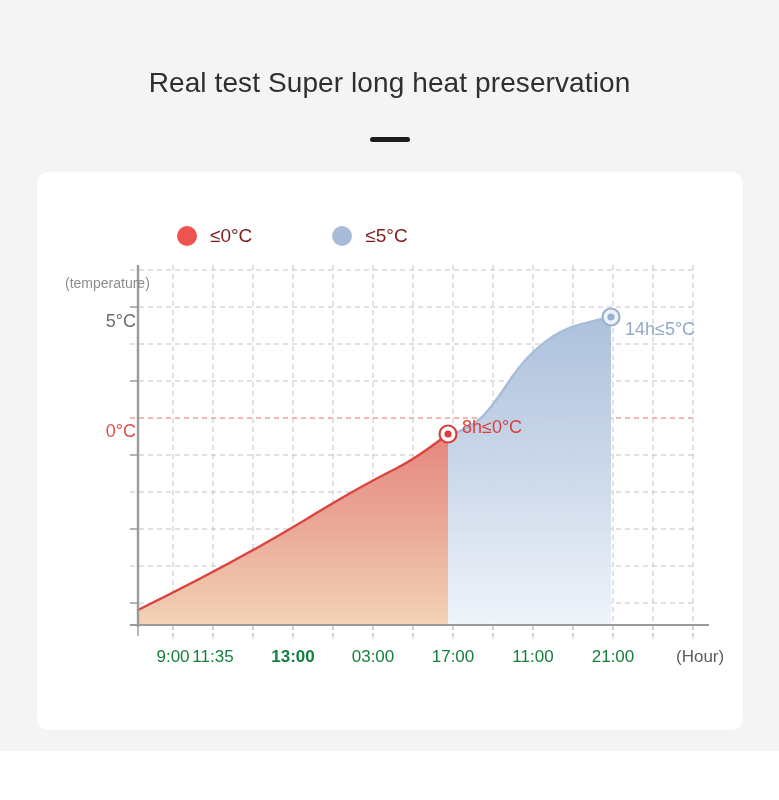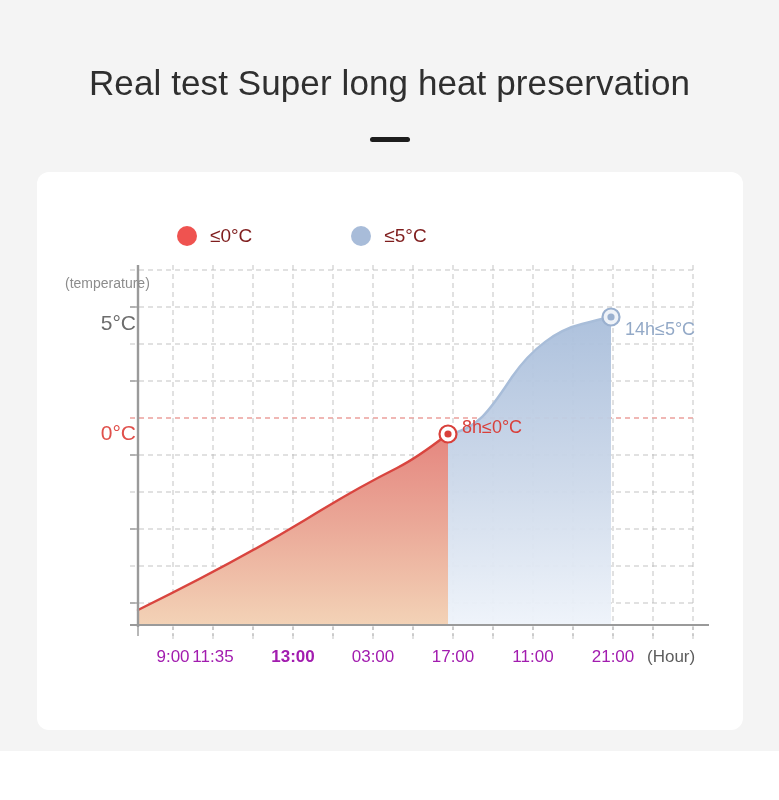--- a/index.html
+++ b/index.html
@@ -26,21 +26,21 @@
     left: 0; top: 0;
     width: 779px;
     height: 751px;
     background: #f4f4f4;
   }
   .title {
     position: absolute;
     left: 0; top: 63px;
     width: 779px;
     text-align: center;
-    font-size: 35px;
+    font-size: 28px;
     color: #2f2f2f;
     letter-spacing: 0.1px;
     font-weight: 400;
     line-height: 40px;
   }
   .title-divider {
     position: absolute;
     left: 370px;
     top: 137px;
     width: 40px;
@@ -63,21 +63,21 @@
     position: absolute;
     left: 140px;
     top: 54px;
     display: flex;
     align-items: center;
   }
   .legend-item {
     display: flex;
     align-items: center;
   }
-  .legend-item.second { margin-left: 84px; padding-left: 15px; }
+  .legend-item.second { margin-left: 65px; padding-left: 15px; }
   .legend-dot {
     width: 20px;
     height: 20px;
     border-radius: 50%;
     flex: 0 0 auto;
   }
   .legend-label {
     margin-left: 13px;
     font-size: 19px;
     color: #7f1d1d;
@@ -100,48 +100,48 @@
     position: absolute;
     left: 28px;
     top: 103px;
     font-size: 14px;
     color: #8c8c8c;
     white-space: nowrap;
   }
   .ylab {
     position: absolute;
     right: 0;
-    font-size: 21px;
+    font-size: 18px;
     white-space: nowrap;
     text-align: right;
   }
   .ylab-5 {
     left: 47px;
     top: 139px;
     width: 52px;
     color: #6d6d6d;
   }
   .ylab-0 {
     left: 47px;
     top: 249px;
     width: 52px;
     color: #e0504b;
   }
   .xlab {
     position: absolute;
     top: 475px;
     font-size: 17px;
-    color: #a21caf;
+    color: #15803d;
     white-space: nowrap;
     text-align: center;
     width: 60px;
   }
   .hour-label {
     position: absolute;
-    left: 610px;
+    left: 639px;
     top: 475px;
     font-size: 17px;
     color: #5d5d5d;
     white-space: nowrap;
   }
   .ann {
     position: absolute;
     font-size: 18px;
     white-space: nowrap;
   }

